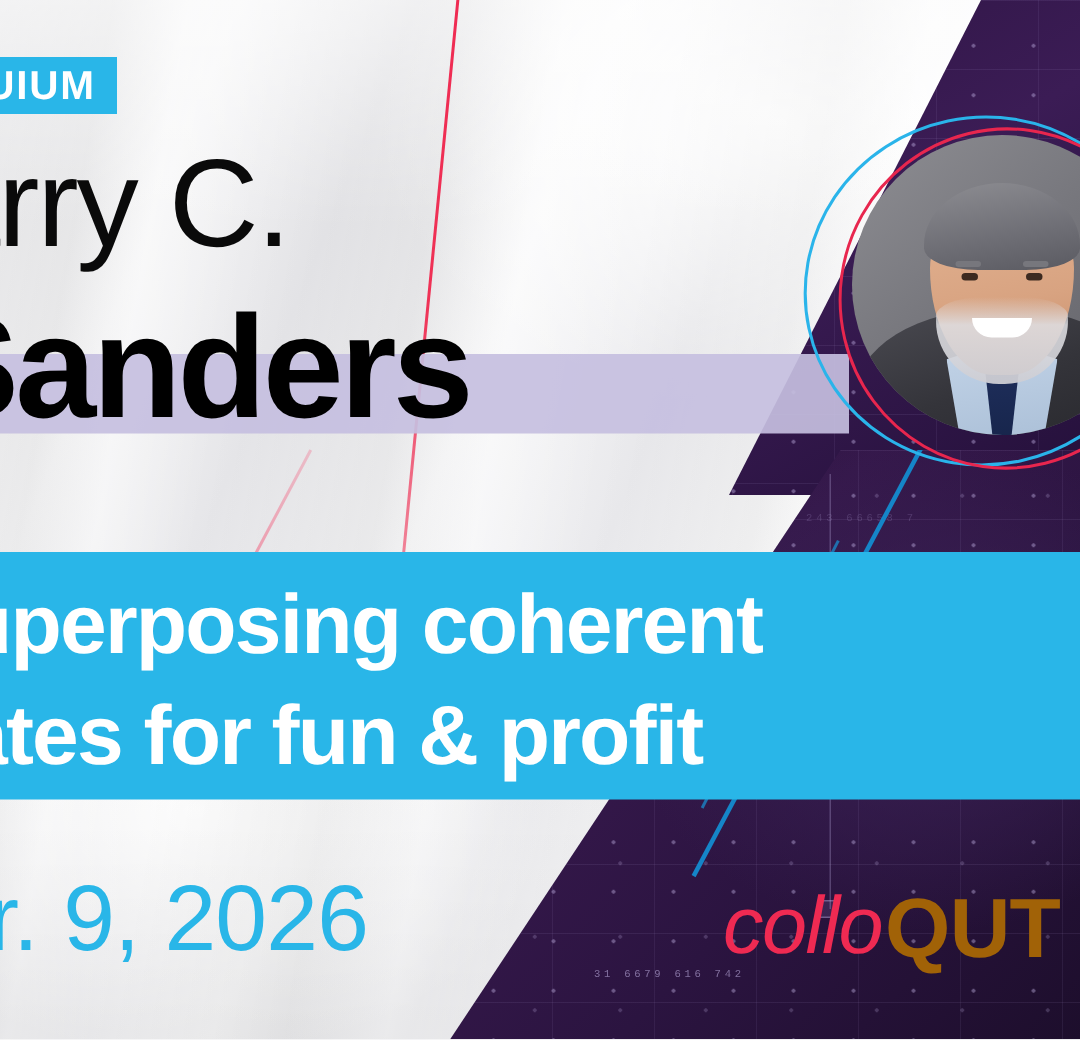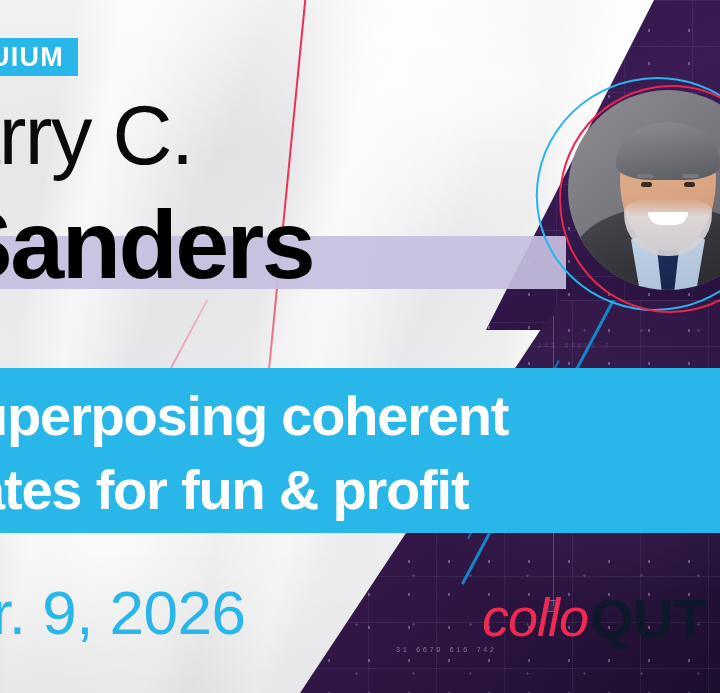--- a/index.html
+++ b/index.html
@@ -368,21 +368,21 @@
     white-space: nowrap;
   }
   .logo-collo {
     color: #ef2a52;
     font-size: 54px;
     font-weight: 400;
     font-style: italic;
     letter-spacing: -1px;
   }
   .logo-qut {
-    color: #0f172a;
+    color: #a16207;
     font-size: 56px;
     font-weight: 700;
     letter-spacing: -0.5px;
     margin-left: 2px;
   }
 </style>
 </head>
 <body>
 
 <div id="banner">

